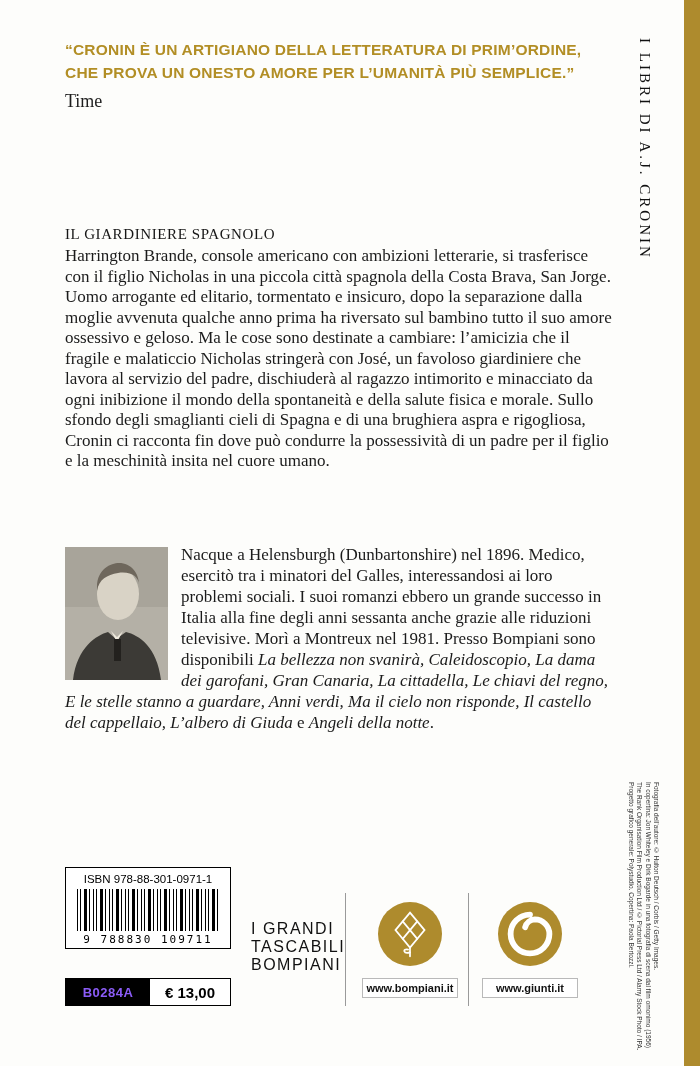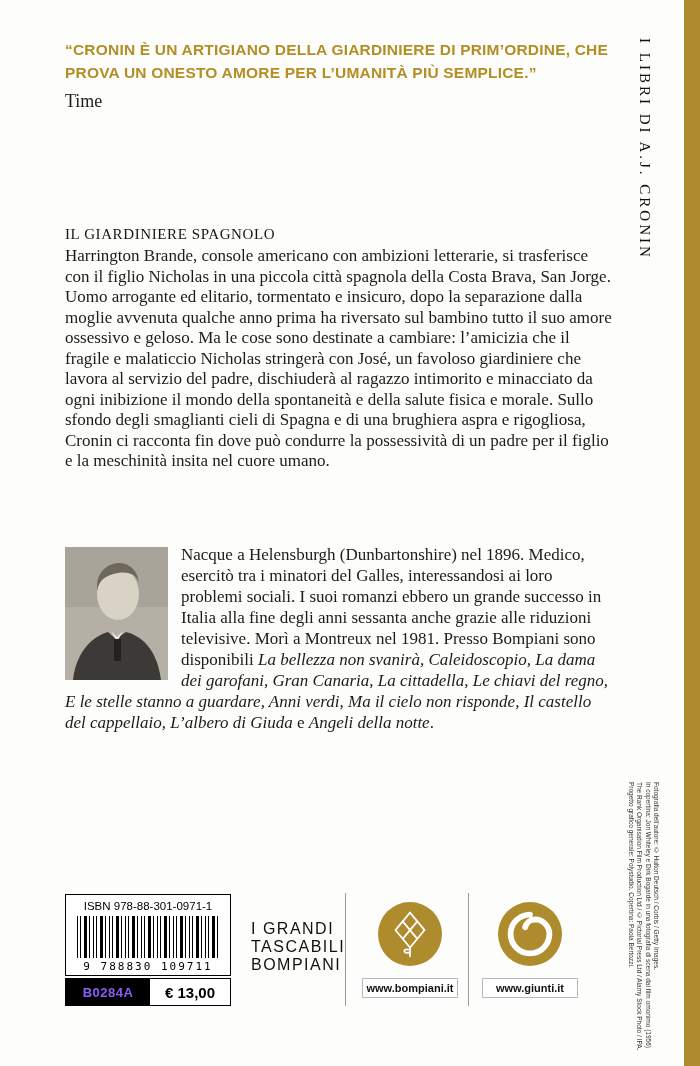--- a/index.html
+++ b/index.html
@@ -31,21 +31,21 @@
   .synopsis-body { font-size:17px; line-height:20.5px; color:#1b1b1b; }
 
   
   .author-block { position:absolute; left:65px; top:544px; width:548px; font-size:17px; line-height:21px; }
   .author-photo { float:left; width:103px; height:133px; margin:3px 13px 3px 0; display:block; }
   .author-name { font-size:16.5px; letter-spacing:0.4px; margin-bottom:4px; color:#161616; }
   .author-bio { color:#1b1b1b; }
   .author-bio .it { font-style:italic; }
 
   
-  .barcode-box { position:absolute; left:65px; top:894px; width:166px; height:82px;
+  .barcode-box { position:absolute; left:65px; top:867px; width:166px; height:82px;
     border:1px solid #000; background:#fff; padding:5px 7px 0; text-align:center; }
   .isbn-label { font-family:"Liberation Sans", sans-serif; font-size:11.5px; color:#000; }
   .barcode-bars { height:42px; margin:4px 4px 2px;
     background-image:repeating-linear-gradient(90deg,
       #000 0px,#000 1.5px,#fff 1.5px,#fff 3px,
       #000 3px,#000 4px,#fff 4px,#fff 7px,
       #000 7px,#000 10px,#fff 10px,#fff 11.5px,
       #000 11.5px,#000 13px,#fff 13px,#fff 16px); }
   .barcode-digits { font-family:"DejaVu Sans Mono", monospace; font-size:11px; letter-spacing:2px; color:#000; }
   .price-row { position:absolute; left:65px; top:978px; width:166px; height:28px; display:flex;
@@ -66,21 +66,21 @@
   .logo-circle { display:inline-block; }
   .url-box { margin-top:8px; border:1px solid #b9b9b9; background:#fff; padding:3px 2px;
     font-family:"Liberation Sans", sans-serif; font-weight:700; font-size:11px; color:#111; }
 </style>
 </head>
 <body>
 
 <div class="page">
 
   <div class="quote-block">
-    <div class="quote-text">“CRONIN È UN ARTIGIANO DELLA GIARDINIERE DI PRIM’ORDINE, CHE PROVA UN ONESTO AMORE PER L’UMANITÀ PIÙ SEMPLICE.”</div>
+    <div class="quote-text">“CRONIN È UN ARTIGIANO DELLA LETTERATURA DI PRIM’ORDINE, CHE PROVA UN ONESTO AMORE PER L’UMANITÀ PIÙ SEMPLICE.”</div>
     <div class="quote-attr">Time</div>
   </div>
 
   <div class="synopsis">
     <div class="synopsis-title">IL GIARDINIERE SPAGNOLO</div>
     <div class="synopsis-body">Harrington Brande, console americano con ambizioni letterarie, si trasferisce con il figlio Nicholas in una piccola città spagnola della Costa Brava, San Jorge. Uomo arrogante ed elitario, tormentato e insicuro, dopo la separazione dalla moglie avvenuta qualche anno prima ha riversato sul bambino tutto il suo amore ossessivo e geloso. Ma le cose sono destinate a cambiare: l’amicizia che il fragile e malaticcio Nicholas stringerà con José, un favoloso giardiniere che lavora al servizio del padre, dischiuderà al ragazzo intimorito e minacciato da ogni inibizione il mondo della spontaneità e della salute fisica e morale. Sullo sfondo degli smaglianti cieli di Spagna e di una brughiera aspra e rigogliosa, Cronin ci racconta fin dove può condurre la possessività di un padre per il figlio e la meschinità insita nel cuore umano.</div>
   </div>
 
   <div class="author-block">
     <svg class="author-photo" viewBox="0 0 103 133" xmlns="http://www.w3.org/2000/svg">

